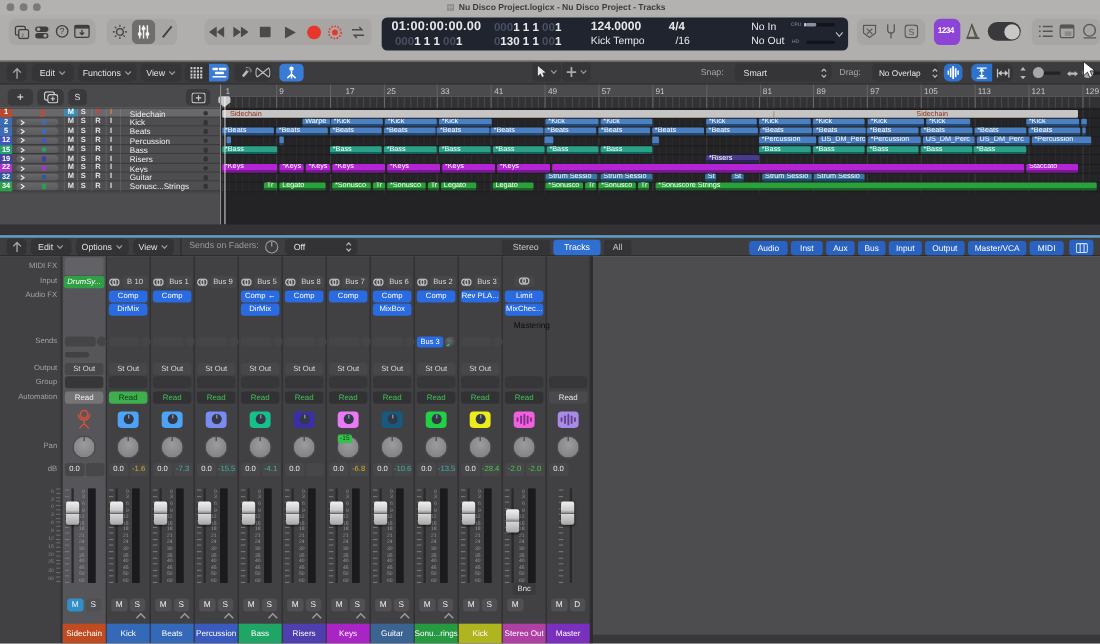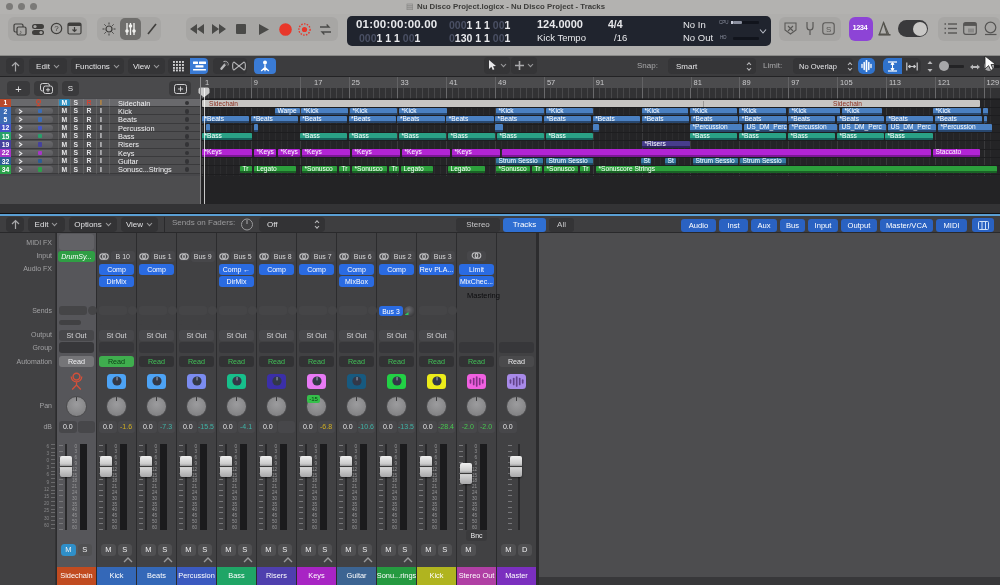--- a/index.html
+++ b/index.html
@@ -285,21 +285,21 @@
     </div>
     <div class="a" style="left: 637px; top: 62px; font-size: 8px; color: rgb(168, 168, 170); line-height: 8px;"><span class="txt">Snap:</span></div>
     <div class="a" style="left: 668px; top: 58px; width: 88px; height: 16px; background: rgb(53, 53, 55); border-radius: 4px; color: rgb(228, 228, 230); font-size: 8px; display: flex; align-items: center; justify-content: space-between;">
       <span style="flex:1;text-align:left;padding-left:8px">Smart</span>
       <span style="padding-right:4px">
         <svg width="6" height="9" viewBox="0 0 6 9">
           <path d="M1 3 L3 0.8 L5 3 M1 6 L3 8.2 L5 6" fill="none" stroke="#b8b8ba" stroke-width="1.1"></path>
         </svg>
       </span>
     </div>
-    <div class="a" style="left: 763px; top: 62px; font-size: 8px; color: rgb(168, 168, 170); line-height: 8px;"><span class="txt">Limit:</span></div>
+    <div class="a" style="left: 763px; top: 62px; font-size: 8px; color: rgb(168, 168, 170); line-height: 8px;"><span class="txt">Drag:</span></div>
     <div class="a" style="left: 793px; top: 58px; width: 60px; height: 16px; background: rgb(53, 53, 55); border-radius: 4px; color: rgb(228, 228, 230); font-size: 8px; display: flex; align-items: center; justify-content: center;">
       <span style="flex:1;text-align:left;padding-left:6px;font-size:7.5px">No Overlap</span>
       <svg width="6" height="9" viewBox="0 0 6 9">
         <path d="M1 3 L3 0.8 L5 3 M1 6 L3 8.2 L5 6" fill="none" stroke="#b8b8ba" stroke-width="1.1"></path>
       </svg>
     </div>
     <div class="a" style="left: 858px; top: 58px; width: 17px; height: 16px; color: rgb(228, 228, 230); font-size: 8px; display: flex; align-items: center; justify-content: center; background: rgb(47, 114, 204); border-radius: 5px;">
       <svg width="11" height="12" viewBox="0 0 11 12">
         <g stroke="#fff" stroke-linecap="round">
           <line x1="1" y1="4.5" x2="1" y2="7.5" stroke-width="1.3"></line>

